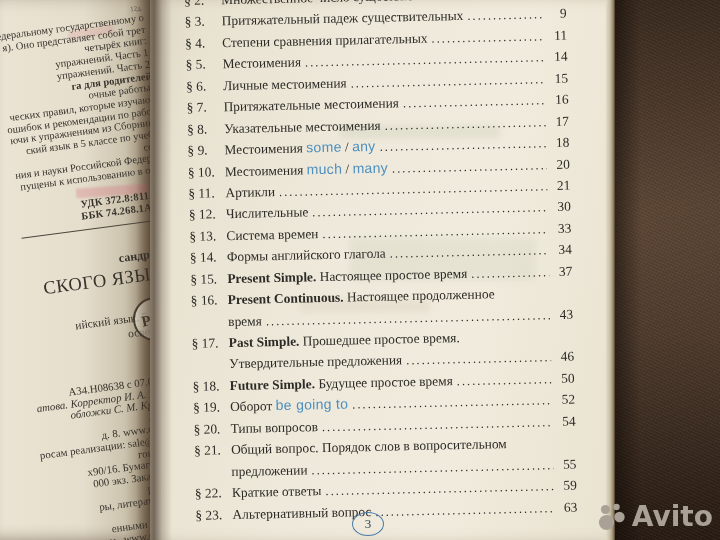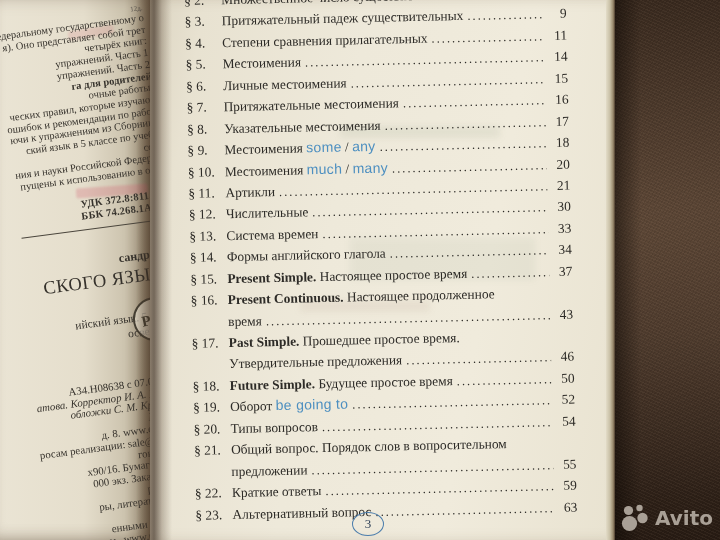--- a/index.html
+++ b/index.html
@@ -83,21 +83,21 @@
     position:absolute;left:606px;top:0;width:9px;height:540px;z-index:2;
     background:linear-gradient(90deg,#e3dcc8,#c8bfa5 45%,#97876b 80%,#4a3a2b);
   }
   .edge-shadow{
     position:absolute;left:615px;top:0;width:26px;height:540px;z-index:2;
     background:linear-gradient(90deg, rgba(12,7,3,.5), rgba(12,7,3,0));
   }
   
   .avito{position:absolute;right:7px;bottom:7px;display:flex;align-items:center;gap:5px;z-index:5;}
   .avito-text{
-    font-family:"DejaVu Sans",sans-serif;font-weight:bold;font-size:20px;color:#a9a096;
+    font-family:"DejaVu Sans",sans-serif;font-weight:bold;font-size:28px;color:#a9a096;
   }
 </style>
 </head>
 <body>
 
 <div class="scene">
 
   <div class="left-page">
     <div class="pink-st pink1"></div>
     <div class="pink-st pink2"></div>

